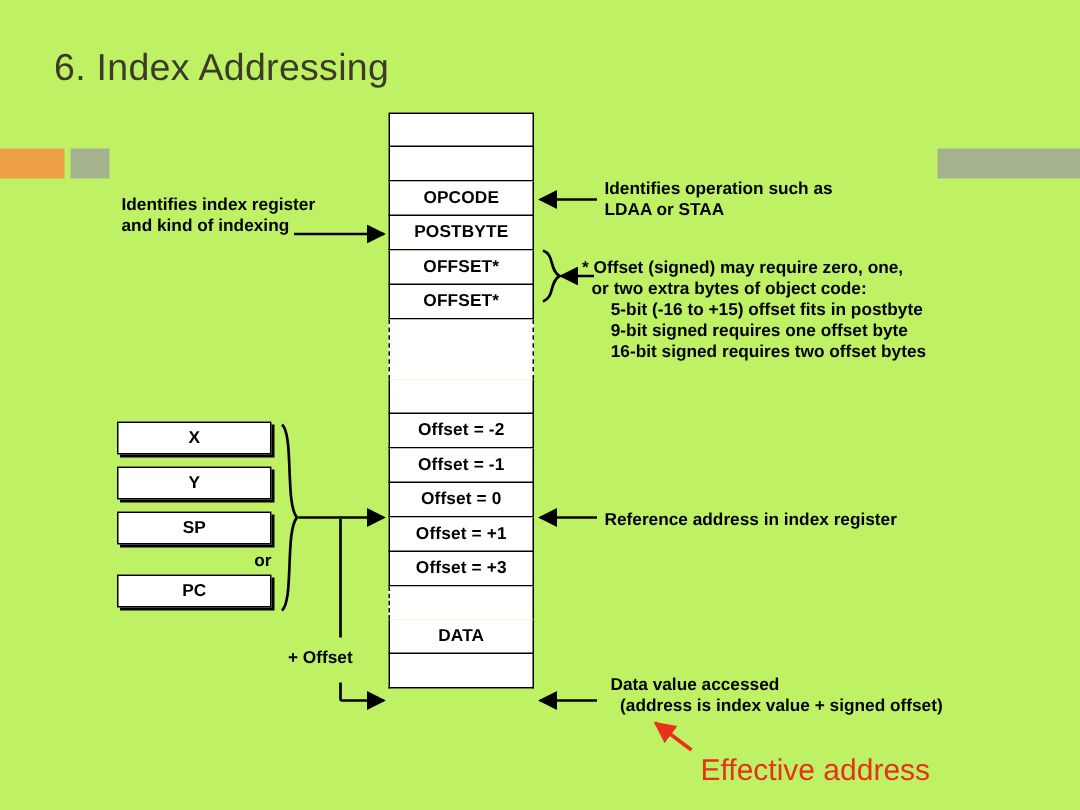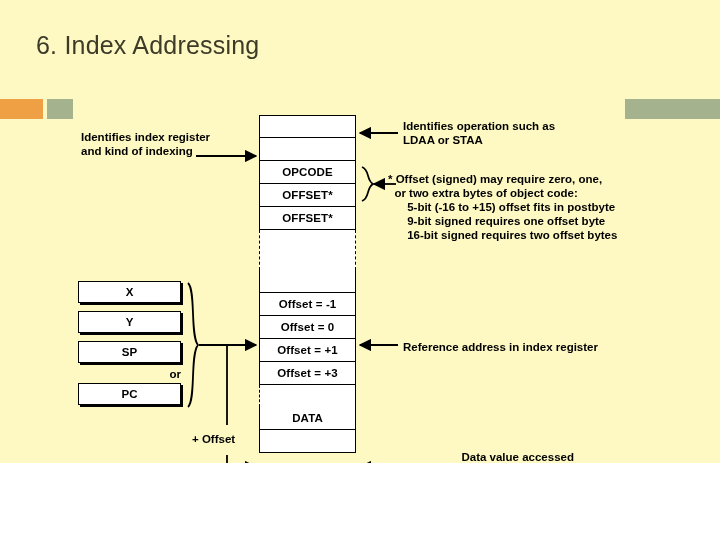--- a/index.html
+++ b/index.html
@@ -3,22 +3,22 @@
 <meta charset="utf-8">
 <style>
   html, body {
     margin: 0;
     padding: 0;
     background: #ffffff;
   }
   #slide {
     position: relative;
     width: 720px;
-    height: 463px;
-    background: #fef9c3;
+    height: 540px;
+    background: #bef264;
     overflow: hidden;
     font-family: "Liberation Sans", sans-serif;
   }
 
   
   #slide-title {
     position: absolute;
     left: 36px;
     top: 31px;
     font-size: 25px;
@@ -36,21 +36,20 @@
   #bar-orange { left: 0px;   top: 99px; width: 43px; background: #f0a044; }
   #bar-green-left { left: 47px; top: 99px; width: 26px; background: #a4b38d; }
   #bar-green-right { left: 625px; top: 99px; width: 95px; background: #a4b38d; }
 
   
   #mem-column {
     position: absolute;
     left: 259px;
     top: 75px;
     width: 97px;
-    margin-top: 40px;
   }
   .mem-row {
     box-sizing: border-box;
     height: 23px;
     border: 1.6px solid #000;
     border-top-width: 0;
     background: #fff;
     display: flex;
     align-items: center;
     justify-content: center;
@@ -107,21 +106,21 @@
     font-size: 11.5px;
     font-weight: bold;
     color: #000;
     line-height: 14px;
     white-space: pre;
   }
   #annot-left       { left: 81px;  top: 130px; }
   #annot-opcode     { left: 403px; top: 119px; }
   #annot-offset     { left: 388px; top: 172px; }
   #annot-refaddr    { left: 403px; top: 340px; }
-  #annot-datavalue  { left: 407px; top: 450px; text-align: center; }
+  #annot-datavalue  { left: 407px; top: 450px; }
   #label-plus-offset{ left: 192px; top: 432px; }
 
   #annot-effective {
     position: absolute;
     left: 467px;
     top: 503px;
     font-size: 20px;
     font-weight: normal;
     color: #e8311a;
     white-space: nowrap;
@@ -143,24 +142,26 @@
   <div id="slide-title">6. Index Addressing</div>
 
   <div class="bar" id="bar-orange"></div>
   <div class="bar" id="bar-green-left"></div>
   <div class="bar" id="bar-green-right"></div>
 
   <div id="mem-column">
       <div class="mem-row first"></div>
       <div class="mem-row"></div>
       <div class="mem-row">OPCODE</div>
+      <div class="mem-row">POSTBYTE</div>
       <div class="mem-row">OFFSET*</div>
       <div class="mem-row">OFFSET*</div>
       <div class="mem-row gap"></div>
       <div class="mem-row"></div>
+      <div class="mem-row">Offset = -2</div>
       <div class="mem-row">Offset = -1</div>
       <div class="mem-row">Offset = 0</div>
       <div class="mem-row">Offset = +1</div>
       <div class="mem-row">Offset = +3</div>
       <div class="mem-row gap2"></div>
       <div class="mem-row">DATA</div>
       <div class="mem-row"></div>
     </div>
 
   <div id="reg-group">

